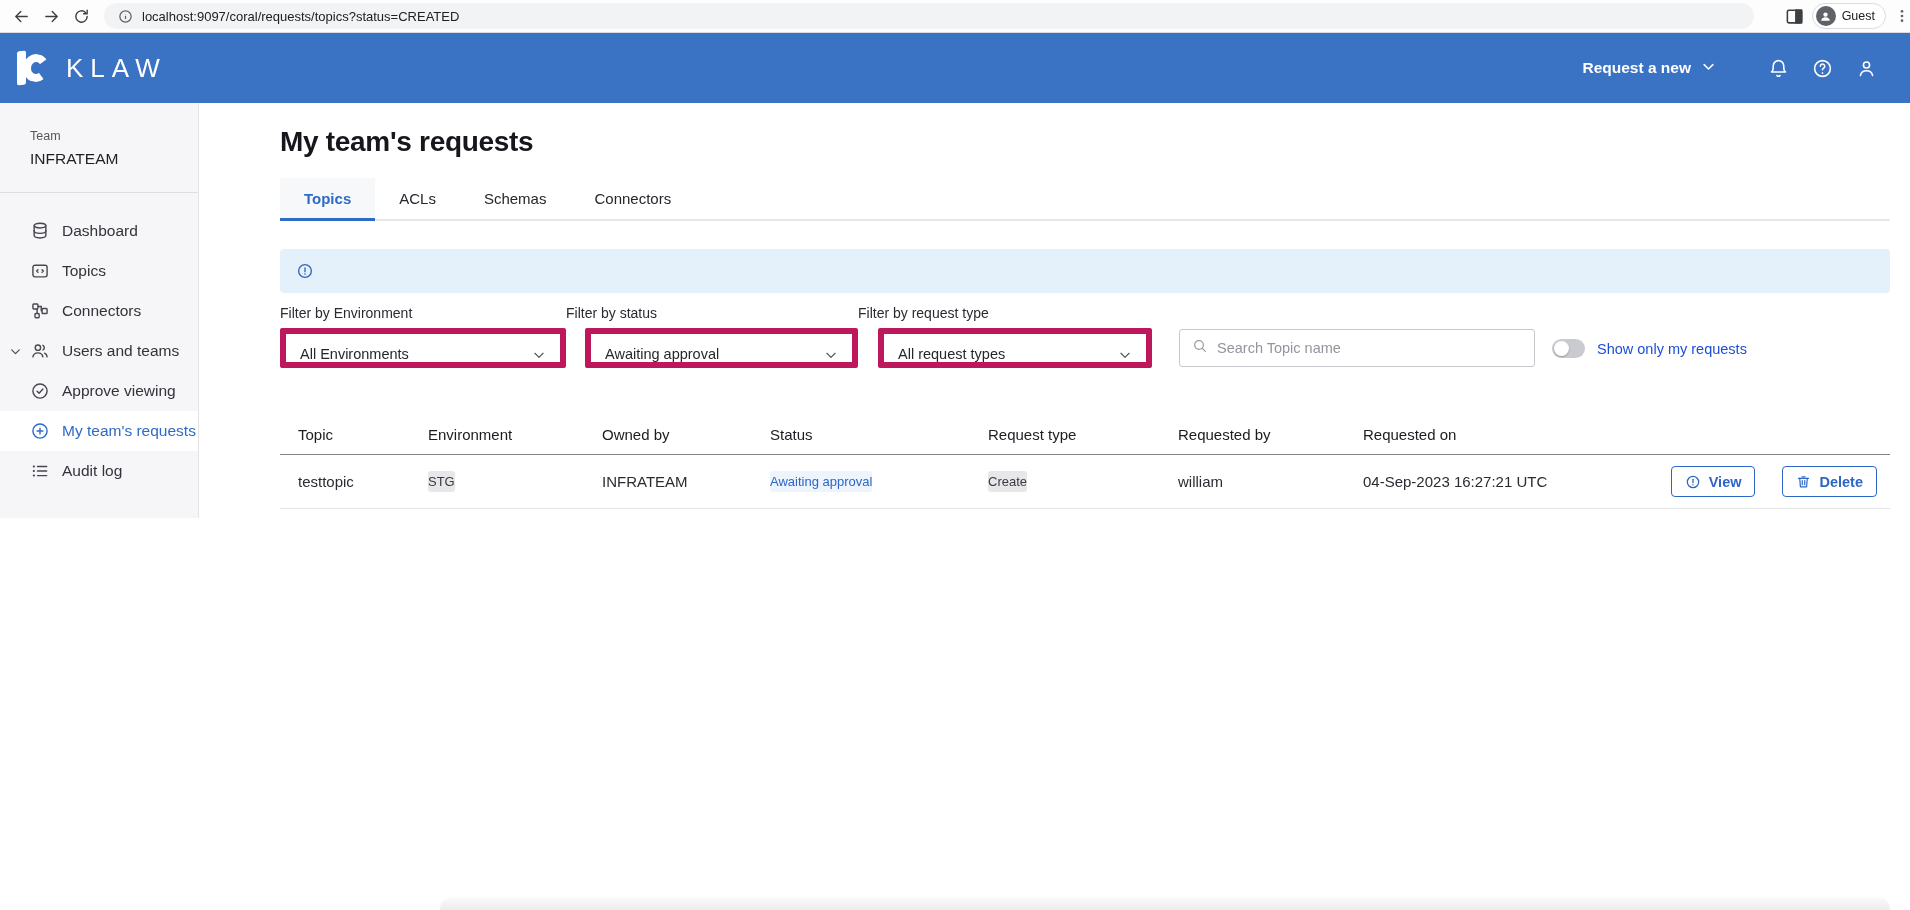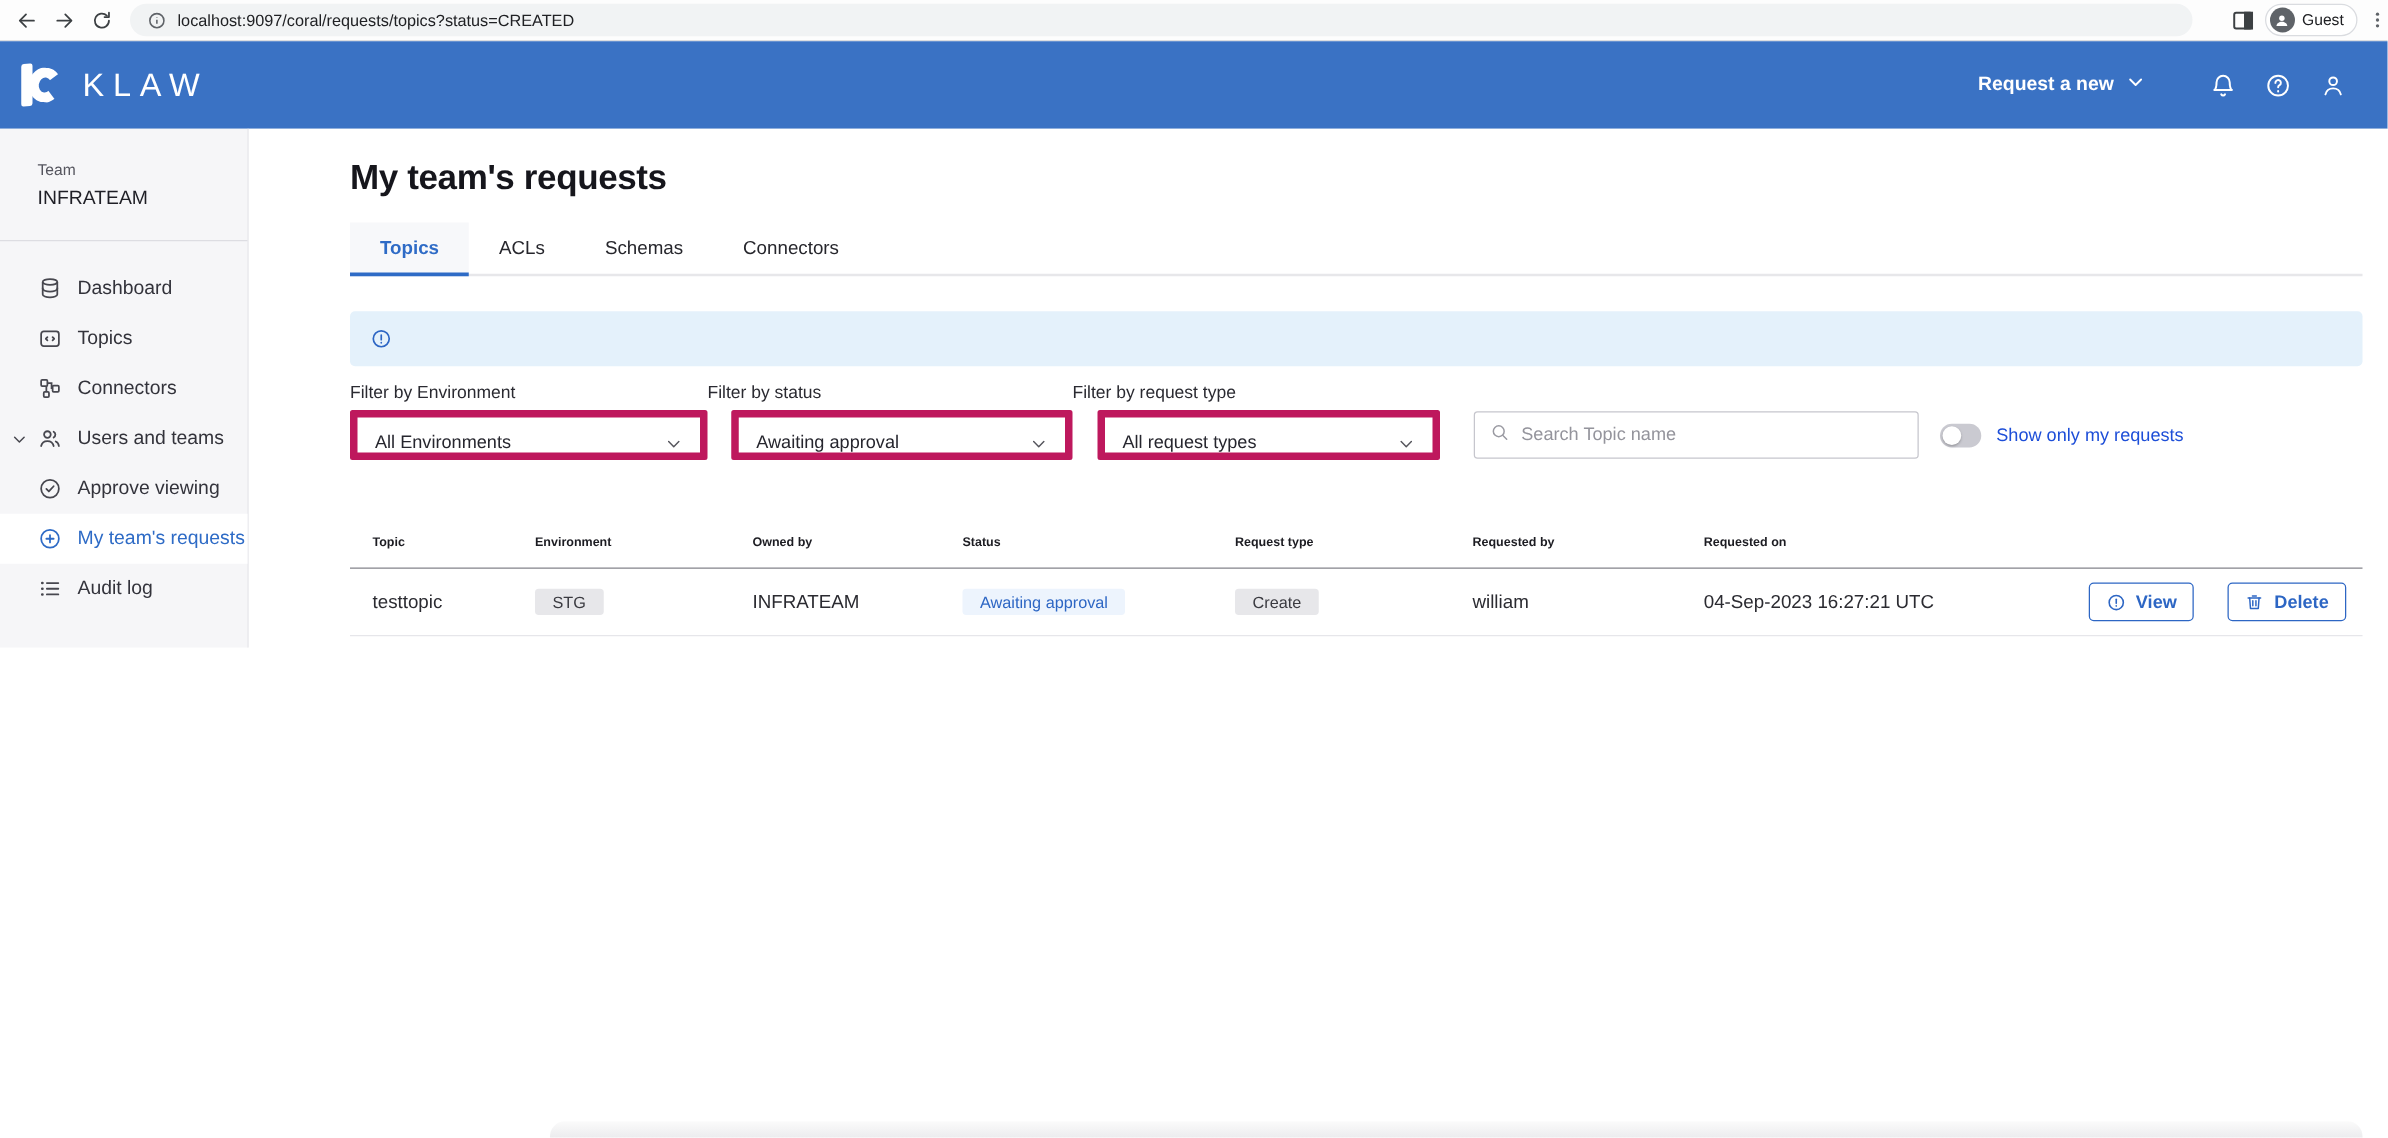--- a/index.html
+++ b/index.html
@@ -89,24 +89,24 @@
   .search-box input::placeholder { color:#94949c; }
   .toggle-wrap { margin-left:17px; display:flex; align-items:center; gap:12px; margin-bottom:10px; }
   .toggle { width:33px; height:19px; border-radius:10px; background:#cacad1; position:relative; }
   .toggle .knob { position:absolute; left:2px; top:2px; width:15px; height:15px;
     border-radius:50%; background:#ffffff; box-shadow:0 1px 2px rgba(0,0,0,.25); }
   .toggle-label { font-size:14.5px; color:#1d4ed8; }
 
   .req-table { margin-top:47px; width:1610px; }
   .trow { display:grid; grid-template-columns:130px 174px 168px 218px 190px 185px 280px 1fr;
     align-items:center; padding-left:18px; }
-  .thead { height:40px; border-bottom:1px solid #84848b; font-size:10px; font-weight:700;
+  .thead { height:40px; border-bottom:1px solid #84848b; font-size:15px; font-weight:400;
     color:#1c1c22; }
   .tbody-row { height:54px; border-bottom:1px solid #e6e6ea; font-size:15px; color:#2b2b31; }
-  .chip { display:inline-block; padding:3px 14px; border-radius:3px; font-size:13px;
+  .chip { display:inline-block; padding:3px 0; border-radius:3px; font-size:13px;
     background:#e7e7ea; color:#3a3a40; }
   .chip.status { background:#edf4fd; color:#2d66c4; }
   .actions { display:flex; justify-content:flex-end; gap:27px; padding-right:13px; }
   .btn { display:inline-flex; align-items:center; gap:8px; height:31px; padding:0 13px;
     border:1.5px solid #2d66c4; border-radius:4px; background:#fff; color:#2d66c4;
     font-size:14.5px; font-weight:600; font-family:"Liberation Sans", sans-serif; cursor:default; }
   .btn svg { flex:0 0 auto; }
 
   .dock-shadow { position:absolute; bottom:0; left:440px; width:1450px; height:13px;
     border-radius:12px 12px 0 0;

